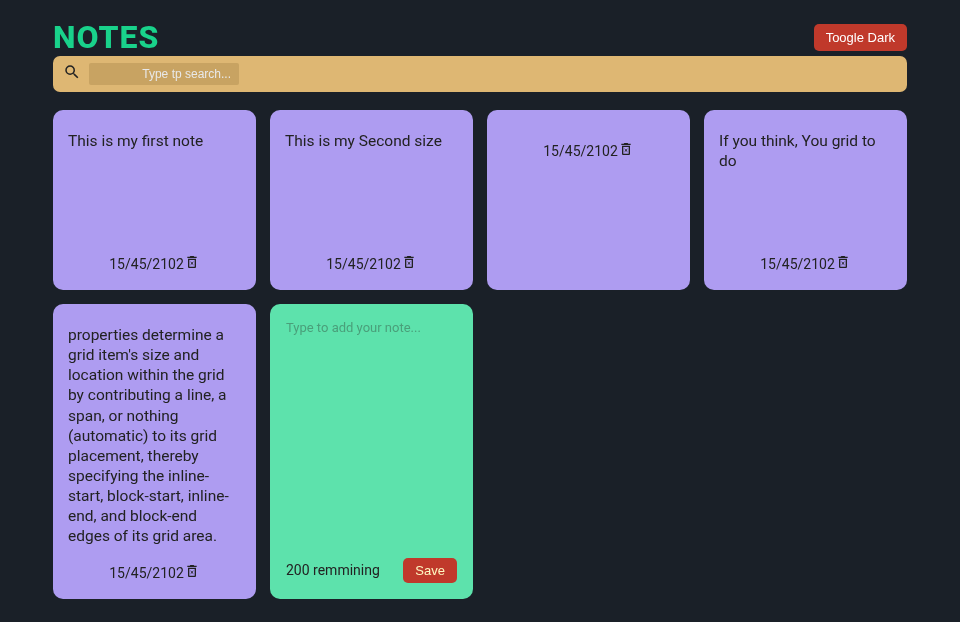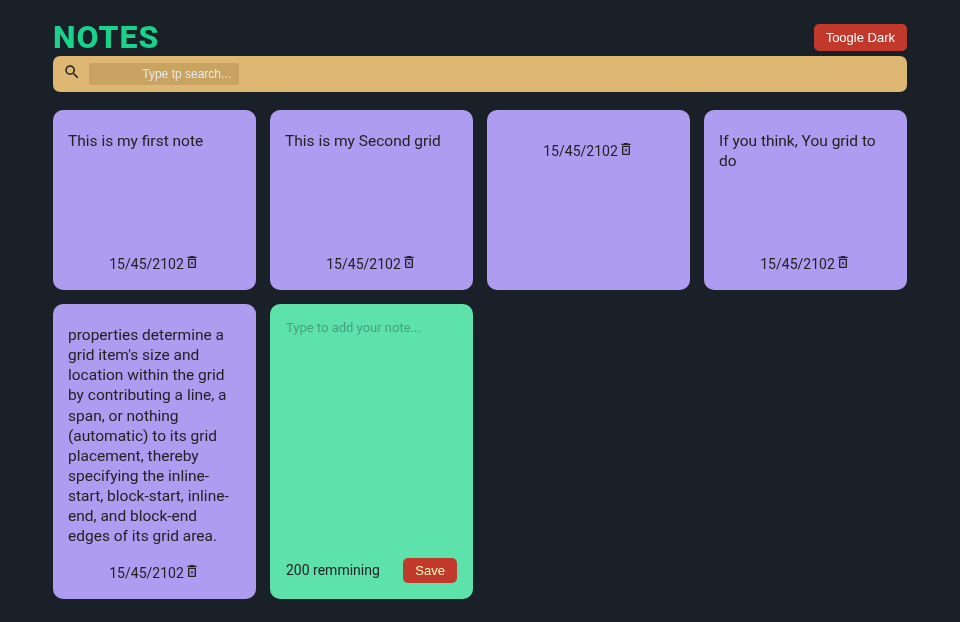--- a/index.html
+++ b/index.html
@@ -166,21 +166,21 @@
         <span>
           <svg class="delete-icon" viewBox="0 0 24 24" fill="#222">
               <path d="M6 19c0 1.1.9 2 2 2h8c1.1 0 2-.9 2-2V7H6v12zM8 9h8v10H8V9zm7.5-5l-1-1h-5l-1 1H5v2h14V4h-3.5z"></path>
               <path d="M10 12l4 4M14 12l-4 4" stroke="#222" stroke-width="1.5"></path>
             </svg>
         </span>
       </div>
     </div>
 
     <div class="note-card">
-      <div class="note-text">This is my Second grid</div>
+      <div class="note-text">This is my Second size</div>
       <div class="note-footer">
         <span class="note-date">15/45/2102</span>
         <span>
           <svg class="delete-icon" viewBox="0 0 24 24" fill="#222">
               <path d="M6 19c0 1.1.9 2 2 2h8c1.1 0 2-.9 2-2V7H6v12zM8 9h8v10H8V9zm7.5-5l-1-1h-5l-1 1H5v2h14V4h-3.5z"></path>
               <path d="M10 12l4 4M14 12l-4 4" stroke="#222" stroke-width="1.5"></path>
             </svg>
         </span>
       </div>
     </div>

